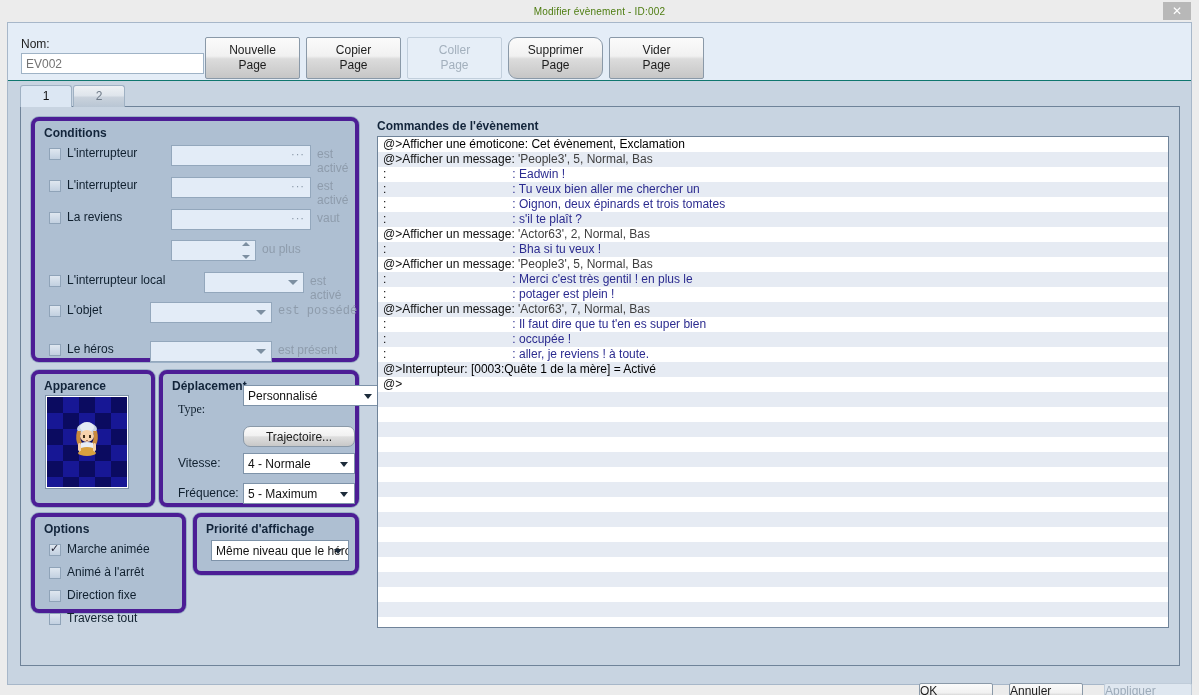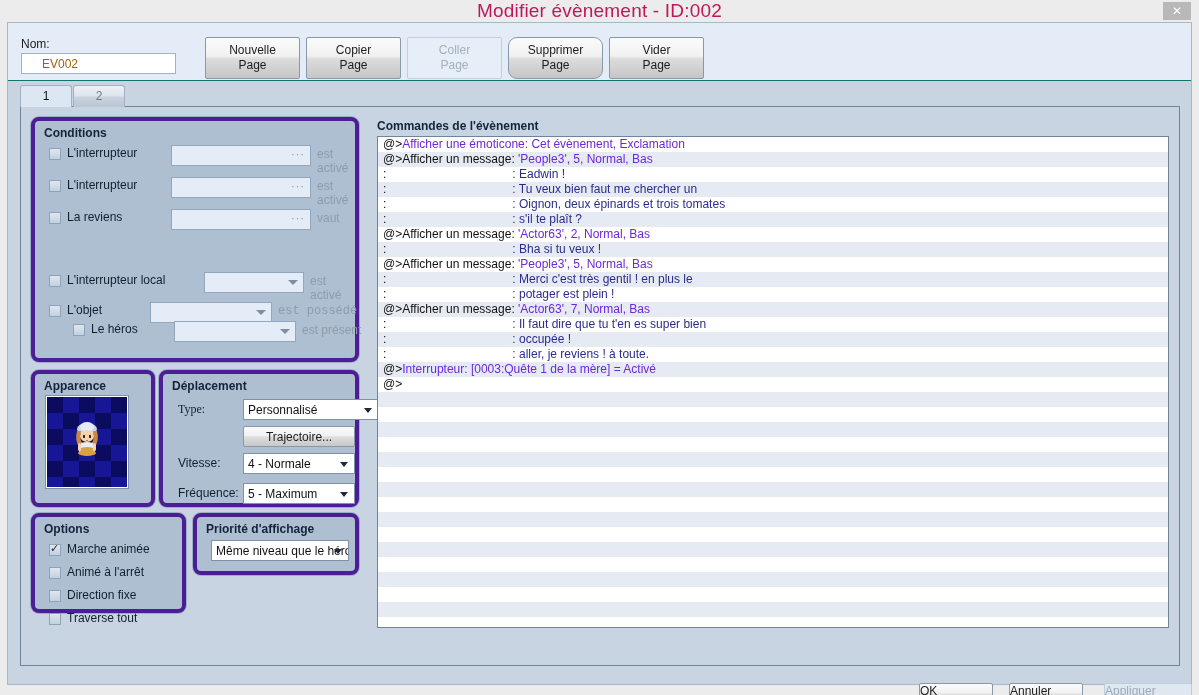--- a/index.html
+++ b/index.html
@@ -15,21 +15,21 @@
   }
 
   
   #window { position:absolute; left:0; top:0; width:1199px; height:695px; }
 
   #titlebar {
     position:absolute; left:0; top:0; width:1199px; height:22px;
     background:#ececec;
     display:flex; align-items:center; justify-content:center;
   }
-  #title-text { font-size:19px; color:#be185d; letter-spacing:.2px; }
+  #title-text { font-size:10px; color:#4d7c0f; letter-spacing:.2px; }
   #close-btn {
     position:absolute; right:8px; top:2px; width:28px; height:18px;
     background:#b8b8b8; color:#fff; font-size:12px; line-height:18px;
     text-align:center; cursor:pointer; border:none;
   }
 
   
   #dialog {
     position:absolute; left:7px; top:22px; width:1185px; height:663px;
     background:#c8d4e1;
@@ -37,24 +37,24 @@
   }
 
   
   #header-strip {
     position:absolute; left:0; top:0; width:1183px; height:58px;
     background:#e4edf7;
     border-bottom:1px solid #0f766e;
   }
   #nom-label { position:absolute; left:13px; top:14px; font-size:12px; color:#1c1c1c; }
   #nom-input {
-    position:absolute; left:13px; top:30px; width:155px; height:21px;
+    position:absolute; left:13px; top:30px; width:183px; height:21px;
     background:#ffffff; border:1px solid #9fb3c6;
     font-family:"Liberation Sans", sans-serif; font-size:12px;
-    padding:0 20px; color:#a16207; outline:none;
+    padding:0 4px; color:#737373; outline:none;
   }
 
   .page-btn {
     position:absolute; top:14px; width:95px; height:42px;
     background:linear-gradient(to bottom,#fbfbfb 0%,#f1f1f1 45%,#dcdcdc 52%,#c6c6c6 100%);
     border:1px solid #8a99a8; border-radius:2px;
     font-family:"Liberation Sans", sans-serif; font-size:12px;
     color:#1c1c1c; line-height:1.25; cursor:pointer;
     display:flex; align-items:center; justify-content:center; text-align:center;
     white-space:pre-line;
@@ -166,21 +166,21 @@
     overflow:hidden; white-space:nowrap; cursor:pointer;
   }
   .combo .arrow {
     position:absolute; right:6px; top:8px;
     width:0;height:0;border-left:4px solid transparent;border-right:4px solid transparent;
     border-top:5px solid #1c2b3a;
   }
   .pushbtn {
     position:absolute; height:21px;
     background:linear-gradient(to bottom,#fbfbfb 0%,#f1f1f1 45%,#dedede 52%,#c8c8c8 100%);
-    border:1px solid #8a99a8; border-radius:2px;
+    border:1px solid #8a99a8; border-radius:7px;
     font-size:12px; color:#1c1c1c; cursor:pointer;
     display:flex; align-items:center; justify-content:center;
   }
 
   
   #g-options { left:10px; top:406px; width:155px; height:100px; }
   .opt-row { position:absolute; left:14px; height:18px; }
   .opt-row .cb { left:0; top:2px; }
   .opt-row span { position:absolute; left:18px; top:0; font-size:12px; color:#10202f; white-space:nowrap; }
 
@@ -197,24 +197,24 @@
     position:absolute; left:356px; top:29px; width:792px; height:492px;
     background:#ffffff; border:1px solid #6f8399;
     overflow:hidden;
   }
   .cmdrow {
     position:relative; height:15px; line-height:15px;
     font-size:12px; white-space:pre; overflow:hidden;
   }
   .cmdrow.alt { background:#e6ebf3; }
   .cmdrow .ind { display:inline-block; }
-  .c-red  { color:#6d28d9; }
+  .c-red  { color:#000000; }
   .c-blk  { color:#111111; }
   .c-blue { color:#2b2b8f; }
-  .c-gry  { color:#6d28d9; }
+  .c-gry  { color:#404040; }
   .dlgbtn {
     position:absolute; top:660px; width:74px; height:22px;
     background:linear-gradient(to bottom,#fbfbfb 0%,#f1f1f1 45%,#dedede 52%,#c6c6c6 100%);
     border:1px solid #8a99a8; border-radius:2px;
     font-family:"Liberation Sans", sans-serif; font-size:12px; color:#1c1c1c;
     cursor:pointer;
   }
   .dlgbtn.disabled { background:#dfe7f0; border:1px solid #c0ccd9; color:#9dabb9; cursor:default; }
   #btn-ok      { left:911px; }
   #btn-annuler { left:1001px; }
@@ -278,40 +278,49 @@
 
         <div class="cond-row" style="left:14px; top:88px; width:310px;">
           <span class="cb" style="left:0; top:3px;"></span>
           <span class="cond-label" style="left:18px; top:1px;">La reviens</span>
           <span class="fld" style="left:122px; top:0; width:140px;">
               <span class="dots">···</span>
             </span>
           <span class="suffix" style="left:268px; top:2px;">vaut</span>
         </div>
 
+        <div class="cond-row" style="left:14px; top:119px; width:310px;">
+          <span class="fld" style="left:122px; top:0; width:85px;">
+            <span class="spin">
+                <i class="up"></i>
+                <i class="down"></i>
+              </span>
+          </span>
+          <span class="suffix" style="left:213px; top:2px;">ou plus</span>
+        </div>
 
         <div class="cond-row" style="left:14px; top:151px; width:310px;">
           <span class="cb" style="left:0; top:3px;"></span>
           <span class="cond-label" style="left:18px; top:1px;">L'interrupteur local</span>
           <span class="fld" style="left:155px; top:0; width:100px;">
               <span class="caret"></span>
             </span>
           <span class="suffix" style="left:261px; top:2px;">est activé</span>
         </div>
 
         <div class="cond-row" style="left:14px; top:181px; width:310px;">
           <span class="cb" style="left:0; top:3px;"></span>
           <span class="cond-label" style="left:18px; top:1px;">L'objet</span>
           <span class="fld" style="left:101px; top:0; width:122px;">
               <span class="caret"></span>
             </span>
           <span class="suffix" style="left:229px; top:2px;font-family:Liberation Mono, monospace;">est possédé</span>
         </div>
 
-        <div class="cond-row" style="left:14px; top:200px; width:310px;margin-left:24px;">
+        <div class="cond-row" style="left:14px; top:220px; width:310px;">
           <span class="cb" style="left:0; top:3px;"></span>
           <span class="cond-label" style="left:18px; top:1px;">Le héros</span>
           <span class="fld" style="left:101px; top:0; width:122px;">
               <span class="caret"></span>
             </span>
           <span class="suffix" style="left:229px; top:2px;">est présent</span>
         </div>
       </div>
 
       <div class="group" id="g-apparence">
@@ -339,21 +348,21 @@
             <rect x="23" y="23" width="3" height="8" rx="1.5" fill="#f6d3ad"></rect>
 
             <ellipse cx="17" cy="33" rx="9" ry="3" fill="#d9a13f"></ellipse>
           </svg>
         </div>
       </div>
 
       <div class="group" id="g-deplacement">
         <div class="legend">Déplacement</div>
         <div class="dp-label" style="left:15px; top:28px;font-family:Liberation Serif, serif;">Type:</div>
-        <div class="combo" style="left:80px; top:25px; width:136px;">
+        <div class="combo" style="left:80px; top:11px; width:136px;">
           <span>Personnalisé</span>
           <span class="arrow"></span>
         </div>
         <div class="pushbtn" style="left:80px; top:52px; width:112px;">Trajectoire...</div>
         <div class="dp-label" style="left:15px; top:82px;">Vitesse:</div>
         <div class="combo" style="left:80px; top:79px; width:112px;">
           <span>4 - Normale</span>
           <span class="arrow"></span>
         </div>
         <div class="dp-label" style="left:15px; top:112px;">Fréquence:</div>
@@ -390,21 +399,21 @@
           <span class="arrow"></span>
         </div>
       </div>
 
 
       <div id="g-commands-title">Commandes de l'évènement</div>
       <div id="cmdlist">
           <div class="cmdrow"><span class="ind c-blk" style="padding-left: 5px;">@&gt;</span><span class="ind" style="display: inline-block; width: 0px;"></span><span class="ind c-red">Afficher une émoticone: Cet évènement, Exclamation</span></div>
           <div class="cmdrow alt"><span class="ind c-blk" style="padding-left: 5px;">@&gt;</span><span class="ind" style="display: inline-block; width: 0px;"></span><span class="ind c-blk">Afficher un message: </span><span class="ind c-gry">'People3', 5, Normal, Bas</span></div>
           <div class="cmdrow"><span class="ind c-blk" style="padding-left: 5px;">:</span><span class="ind" style="display: inline-block; width: 126px;"></span><span class="ind c-blue">: Eadwin !</span></div>
-          <div class="cmdrow alt"><span class="ind c-blk" style="padding-left: 5px;">:</span><span class="ind" style="display: inline-block; width: 126px;"></span><span class="ind c-blue">: Tu veux bien faut me chercher un</span></div>
+          <div class="cmdrow alt"><span class="ind c-blk" style="padding-left: 5px;">:</span><span class="ind" style="display: inline-block; width: 126px;"></span><span class="ind c-blue">: Tu veux bien aller me chercher un</span></div>
           <div class="cmdrow"><span class="ind c-blk" style="padding-left: 5px;">:</span><span class="ind" style="display: inline-block; width: 126px;"></span><span class="ind c-blue">: Oignon, deux épinards et trois tomates</span></div>
           <div class="cmdrow alt"><span class="ind c-blk" style="padding-left: 5px;">:</span><span class="ind" style="display: inline-block; width: 126px;"></span><span class="ind c-blue">: s'il te plaît ?</span></div>
           <div class="cmdrow"><span class="ind c-blk" style="padding-left: 5px;">@&gt;</span><span class="ind" style="display: inline-block; width: 0px;"></span><span class="ind c-blk">Afficher un message: </span><span class="ind c-gry">'Actor63', 2, Normal, Bas</span></div>
           <div class="cmdrow alt"><span class="ind c-blk" style="padding-left: 5px;">:</span><span class="ind" style="display: inline-block; width: 126px;"></span><span class="ind c-blue">: Bha si tu veux !</span></div>
           <div class="cmdrow"><span class="ind c-blk" style="padding-left: 5px;">@&gt;</span><span class="ind" style="display: inline-block; width: 0px;"></span><span class="ind c-blk">Afficher un message: </span><span class="ind c-gry">'People3', 5, Normal, Bas</span></div>
           <div class="cmdrow alt"><span class="ind c-blk" style="padding-left: 5px;">:</span><span class="ind" style="display: inline-block; width: 126px;"></span><span class="ind c-blue">: Merci c'est très gentil ! en plus le</span></div>
           <div class="cmdrow"><span class="ind c-blk" style="padding-left: 5px;">:</span><span class="ind" style="display: inline-block; width: 126px;"></span><span class="ind c-blue">: potager est plein !</span></div>
           <div class="cmdrow alt"><span class="ind c-blk" style="padding-left: 5px;">@&gt;</span><span class="ind" style="display: inline-block; width: 0px;"></span><span class="ind c-blk">Afficher un message: </span><span class="ind c-gry">'Actor63', 7, Normal, Bas</span></div>
           <div class="cmdrow"><span class="ind c-blk" style="padding-left: 5px;">:</span><span class="ind" style="display: inline-block; width: 126px;"></span><span class="ind c-blue">: Il faut dire que tu t'en es super bien</span></div>
           <div class="cmdrow alt"><span class="ind c-blk" style="padding-left: 5px;">:</span><span class="ind" style="display: inline-block; width: 126px;"></span><span class="ind c-blue">: occupée !</span></div>

